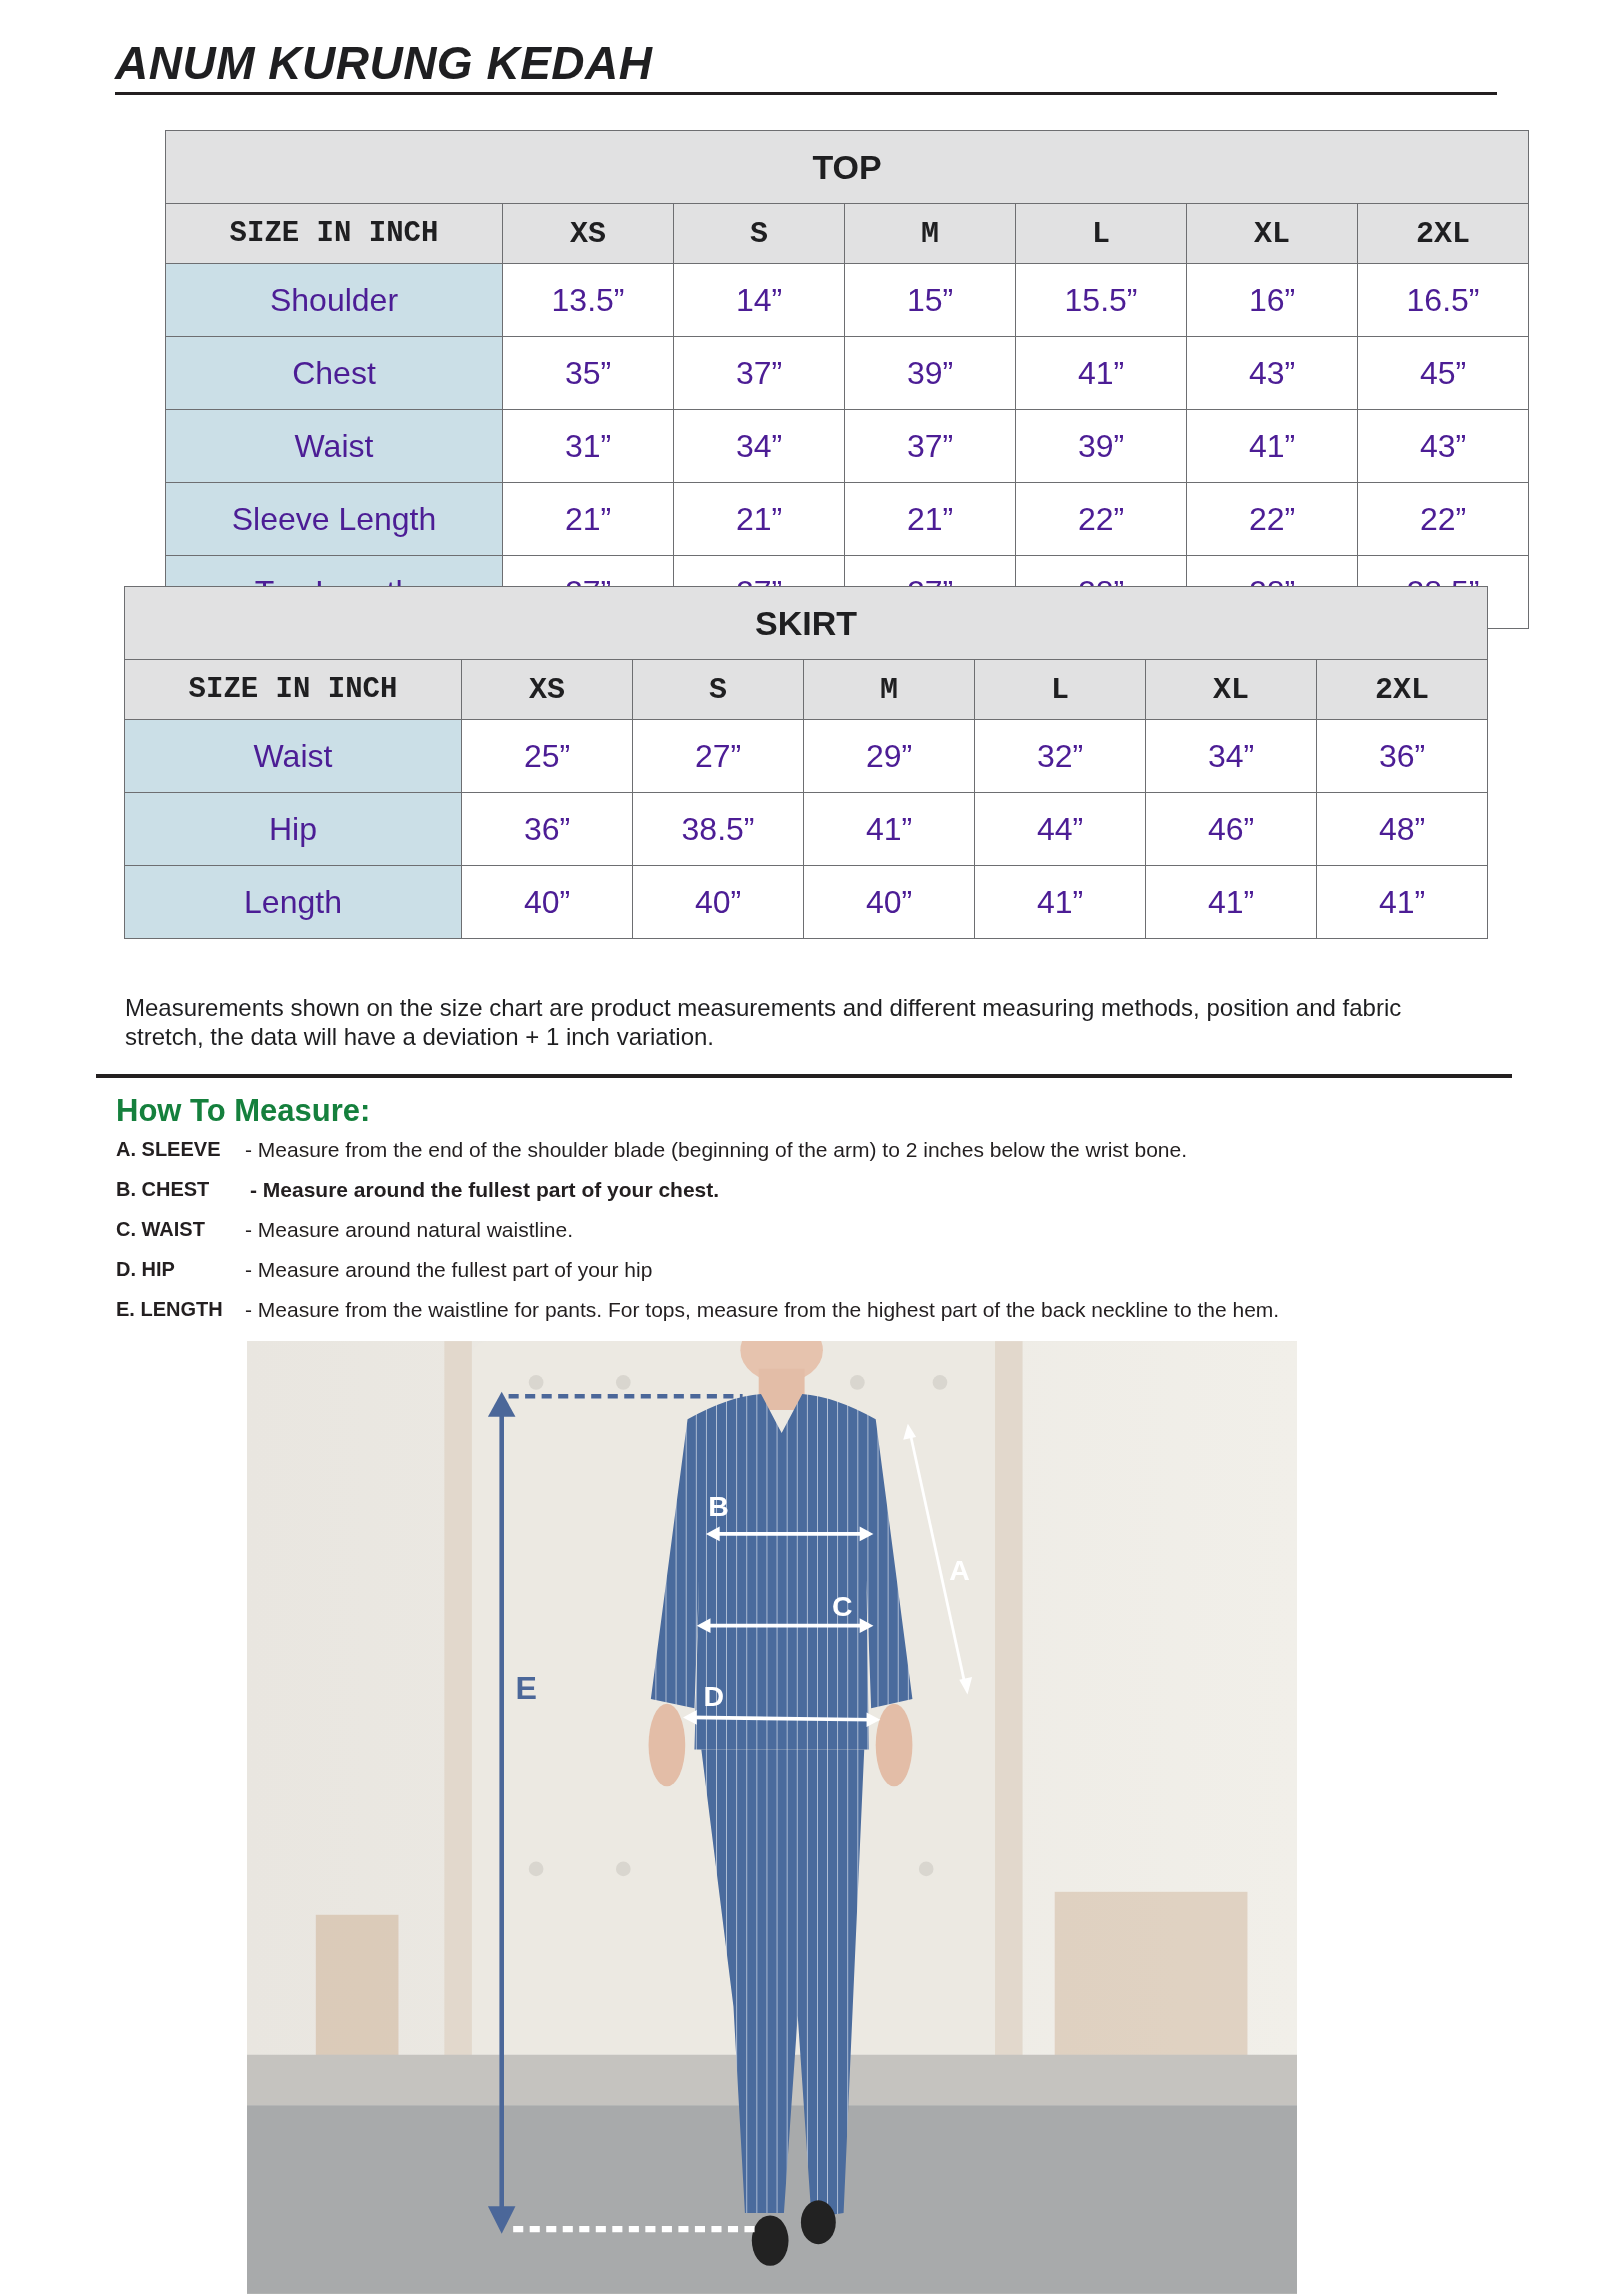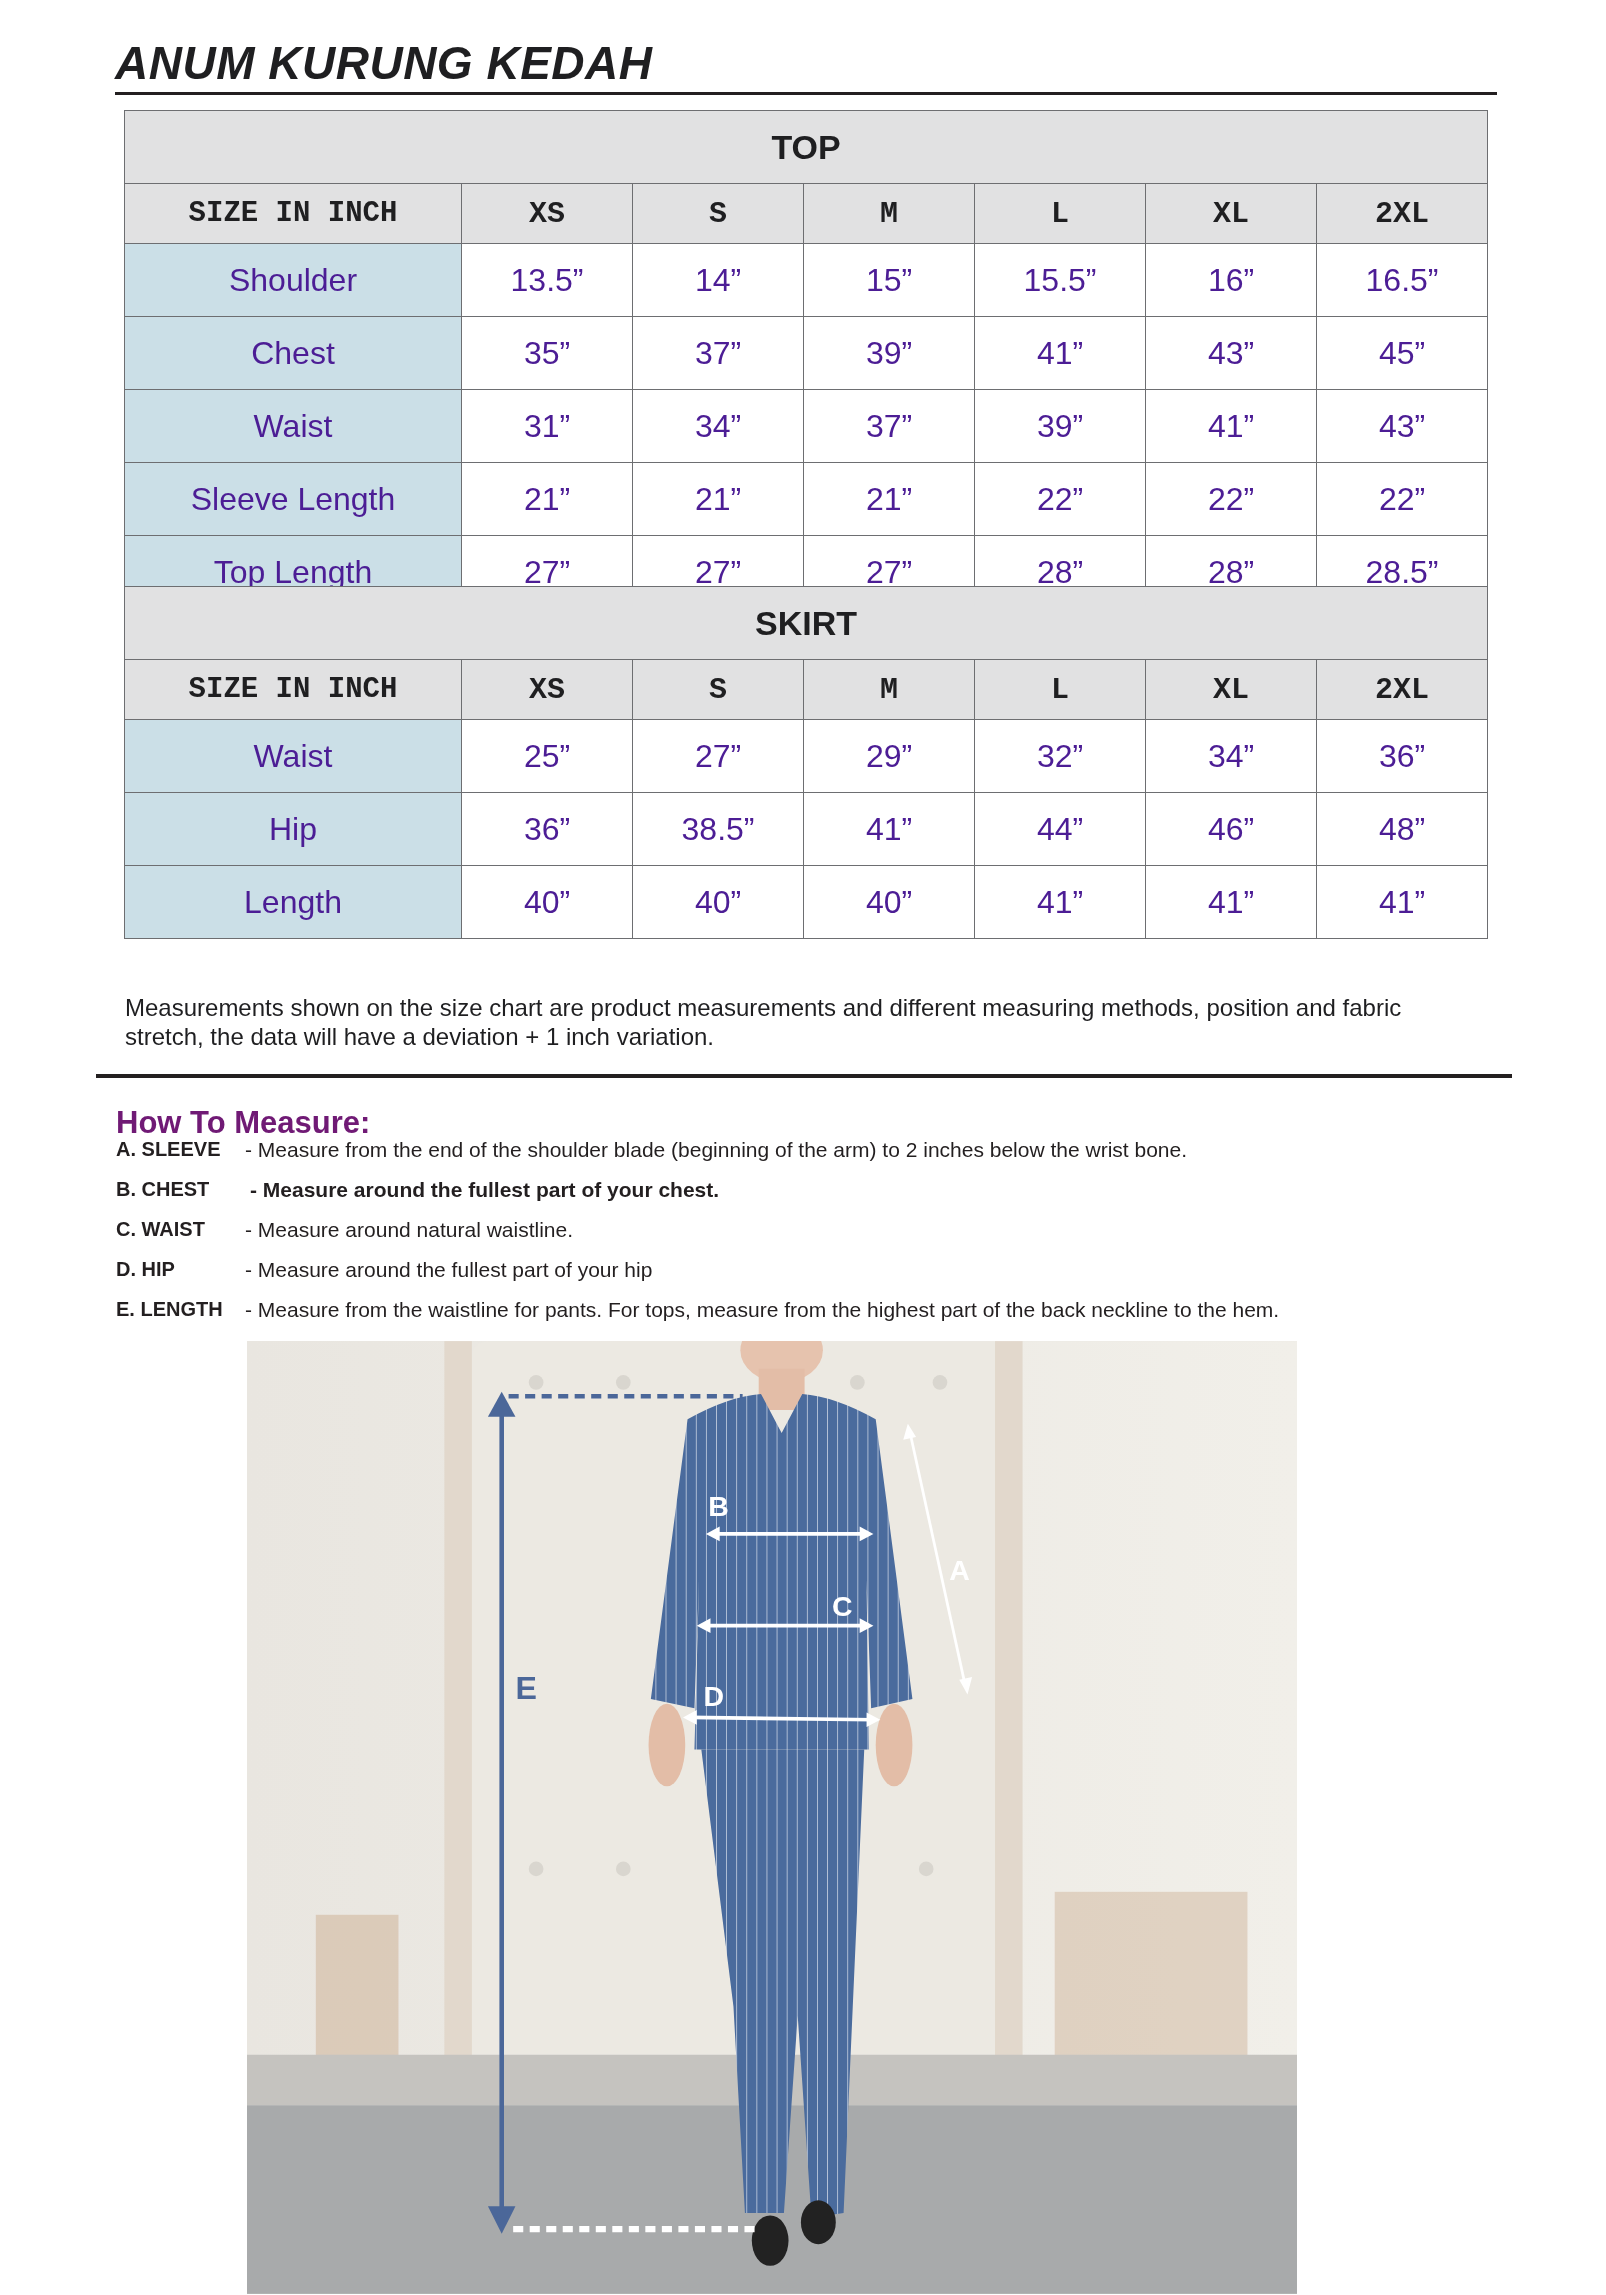--- a/index.html
+++ b/index.html
@@ -14,28 +14,28 @@
                table-layout:fixed; }
   table.size td { border:1.1px solid #6d6e71; text-align:center; vertical-align:middle; padding:0; }
   table.size td.section { background:#e1e1e2; font-weight:700; font-size:34px; height:72px; color:#1f1f21; }
   table.size tr.sizes td { background:#e1e1e2; font-weight:700; font-size:30px; height:59px; color:#1f1f21;font-family:Liberation Mono, monospace; }
   table.size tr.sizes td.label-col { font-size:29px; }
   table.size tr.body td { height:72px; font-size:32px; background:#ffffff; color:#4c1d95; }
   table.size tr.body td.label-col { background:#cbdfe7; }
   col.lab { width:337px; }
   col.sz { width:171px; }
 
-  #top-table { top:110px; }
+  #top-table { top:130px;margin-left:41px; }
   #skirt-table { top:586px; }
 
   .disclaimer { position:absolute; left:125px; top:994px; width:1359px; font-size:24px;
                 line-height:28.5px; color:#1f1f21; }
   .sep-rule { position:absolute; left:96px; top:1074px; width:1416px; height:3.7px; background:#231f20; }
 
-  .how-title { position:absolute; left:116px; top:1093px; font-size:31px; font-weight:700; color:#701a75;margin-top:12px; }
+  .how-title { position:absolute; left:116px; top:1093px; font-size:31px; font-weight:700; color:#15803d; }
   .measure-list { position:absolute; left:116px; top:1136px; width:1423px; }
   .measure-item { position:relative; height:40px; font-size:21px; line-height:27.5px; white-space:nowrap; }
   .measure-key { position:absolute; left:0; top:0; font-weight:700; font-size:20px; color:#231f20; }
   .measure-desc { position:absolute; left:129px; top:0; color:#231f20; }
   .measure-item.chest .measure-desc { left:134px;font-weight:bold; }
 
   .photo { position:absolute; left:247px; top:1341px; width:1050px; height:953px; overflow:hidden;
            background:#e8e5df; }
   .photo svg { display:block; }
 </style>

